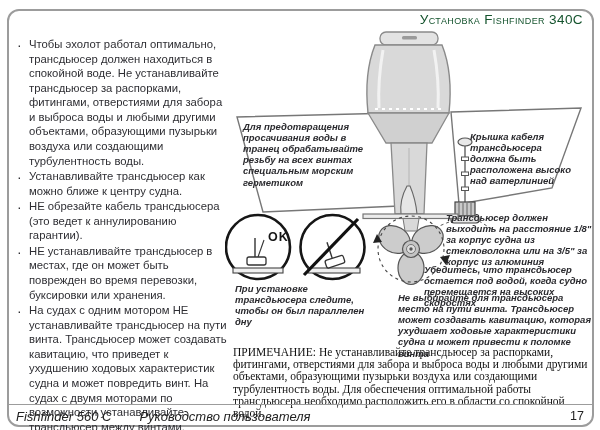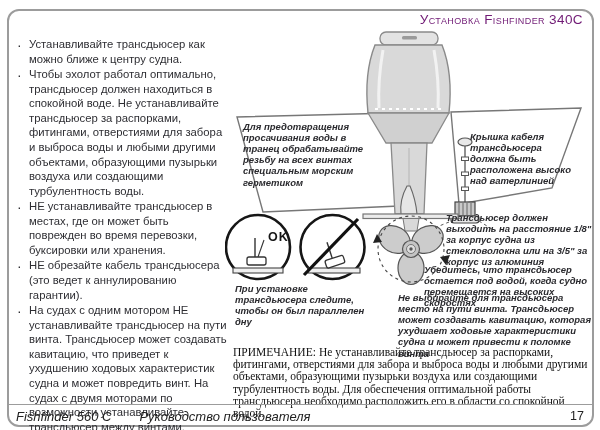--- a/index.html
+++ b/index.html
@@ -17,21 +17,21 @@
     border: 2px solid #9c9c9c;
     border-radius: 12px;
     pointer-events: none;
   }
   .header-title {
     position: absolute;
     top: 12px; right: 17px;
     font-variant: small-caps;
     font-size: 13.5px;
     letter-spacing: 0.4px;
-    color: #701a75;
+    color: #14532d;
     white-space: nowrap;
   }
   .bullet-list {
     position: absolute;
     left: 16px; top: 37px;
     width: 212px;
     list-style: none;
     font-size: 11.3px;
     line-height: 1.29;
     color: #2e2e33;
@@ -108,24 +108,24 @@
   }
 </style>
 </head>
 <body>
 
 <div class="page-border"></div>
 
 <div class="header-title">Установка Fishfinder 340C</div>
 
 <ul class="bullet-list">
+    <li>Чтобы эхолот работал оптимально, трансдьюсер должен находиться в спокойной воде. Не устанавливайте трансдьюсер за распорками, фитингами, отверстиями для забора и выброса воды и любыми другими объектами, образующими пузырьки воздуха или создающими турбулентность воды.</li>
     <li>Устанавливайте трансдьюсер как можно ближе к центру судна.</li>
-    <li>Чтобы эхолот работал оптимально, трансдьюсер должен находиться в спокойной воде. Не устанавливайте трансдьюсер за распорками, фитингами, отверстиями для забора и выброса воды и любыми другими объектами, образующими пузырьки воздуха или создающими турбулентность воды.</li>
+    <li>НЕ обрезайте кабель трансдьюсера (это ведет к аннулированию гарантии).</li>
     <li>НЕ устанавливайте трансдьюсер в местах, где он может быть поврежден во время перевозки, буксировки или хранения.</li>
-    <li>НЕ обрезайте кабель трансдьюсера (это ведет к аннулированию гарантии).</li>
     <li>На судах с одним мотором НЕ устанавливайте трансдьюсер на пути винта. Трансдьюсер может создавать кавитацию, что приведет к ухудшению ходовых характеристик судна и может повредить винт. На судах с двумя моторами по возможности устанавливайте трансдьюсер между винтами.</li>
   </ul>
 
 <svg class="diagram-svg" viewBox="0 0 372 325" xmlns="http://www.w3.org/2000/svg">
 
   <g>
     <polygon points="12,89 170,85 174,178 38,184" fill="#ffffff" stroke="#777" stroke-width="1.4"></polygon>
   </g>
   <g>
     <polygon points="226,84 356,80 327,160 234,176" fill="#ffffff" stroke="#777" stroke-width="1.4"></polygon>

